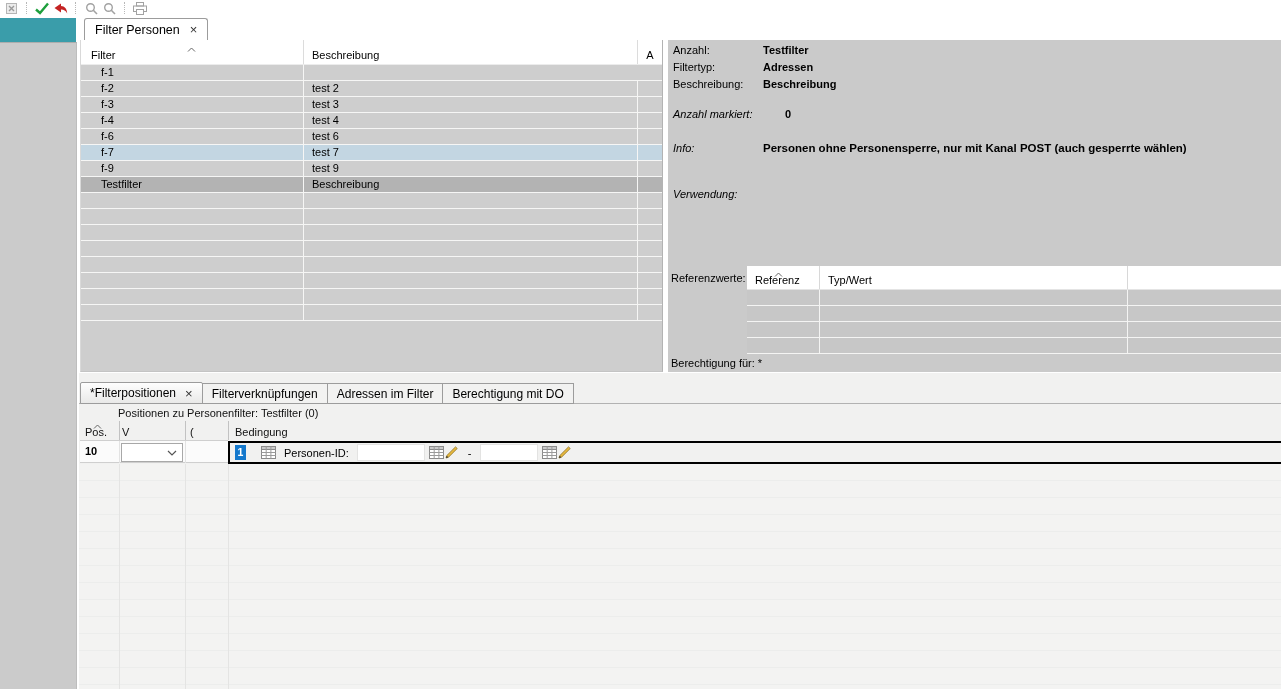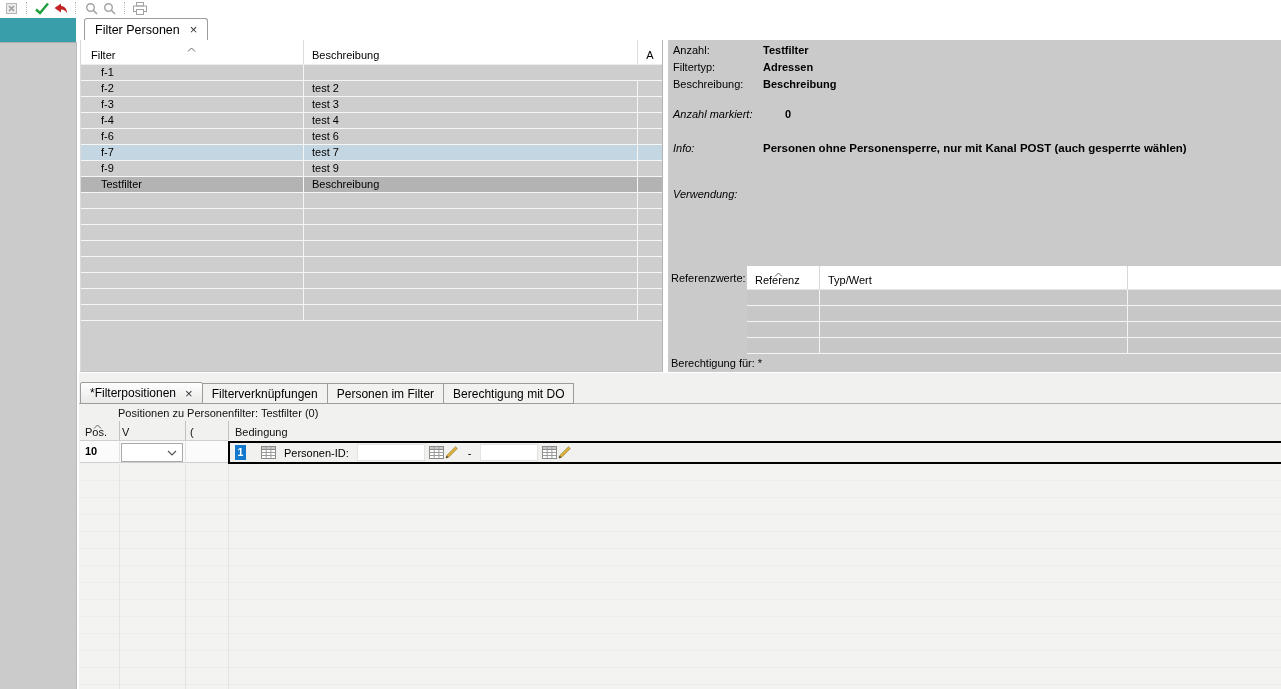--- a/index.html
+++ b/index.html
@@ -278,21 +278,21 @@
   <div class="tabs-line"></div>
   <div class="bottom-tabs">
     <div class="btab active">
       <span>*Filterpositionen</span>
       <span class="tab-close">×</span>
     </div>
     <div class="btab">
       <span>Filterverknüpfungen</span>
     </div>
     <div class="btab">
-      <span>Personen im Filter</span>
+      <span>Adressen im Filter</span>
     </div>
     <div class="btab">
       <span>Berechtigung mit DO</span>
     </div>
   </div>
 
   <div class="pos-caption">Positionen zu Personenfilter: Testfilter (0)</div>
 
   <span class="sort-caret" style="left:93px; top:419px; position:absolute;">
     <svg width="9" height="5">

